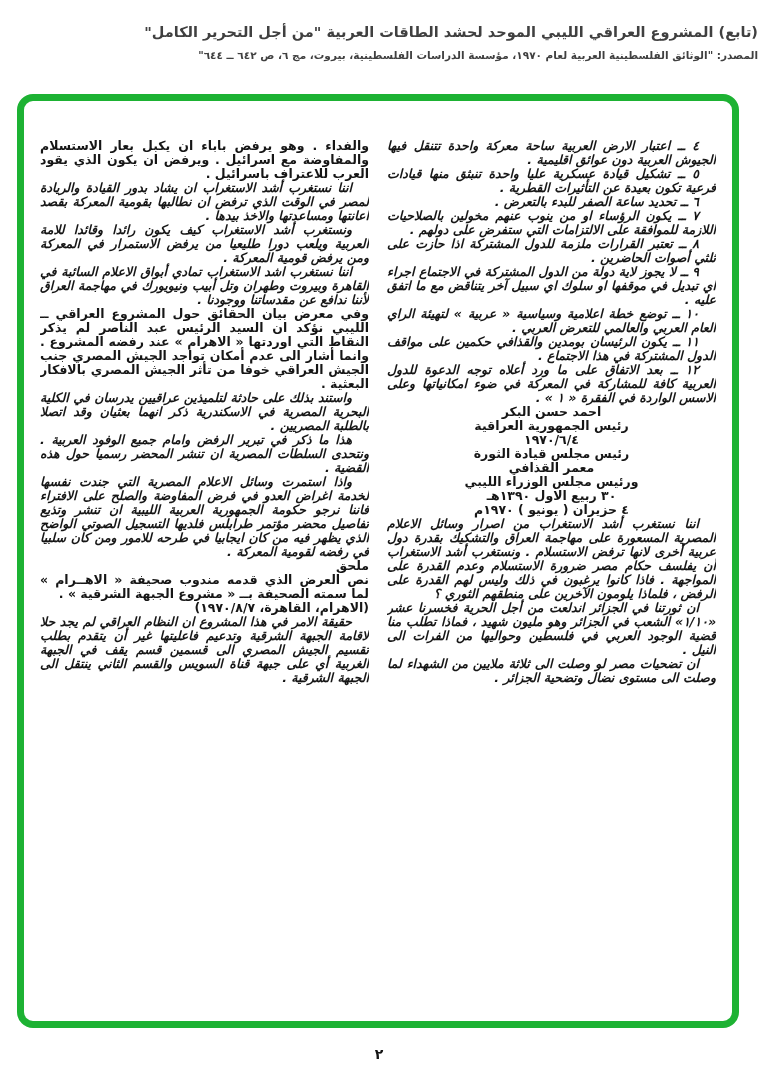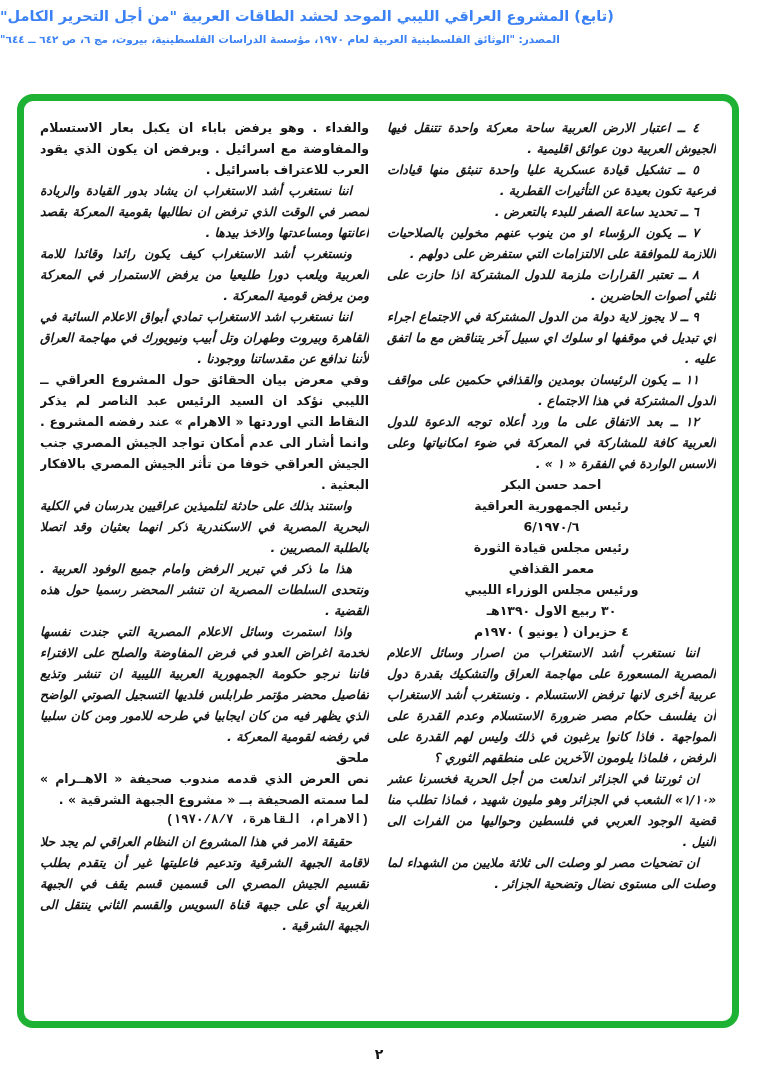--- a/index.html
+++ b/index.html
@@ -5,21 +5,21 @@
   * { margin:0; padding:0; box-sizing:border-box; }
   html,body {
     width:758px; height:1078px;
     background:#ffffff;
     font-family:"DejaVu Sans", sans-serif;
     overflow:hidden;
   }
   .page { width:758px; height:1078px; position:relative; }
 
   
-  .header { padding-top:8px; text-align:left; direction:rtl; color:#3b82f6; }
+  .header { padding-top:24px; text-align:right; direction:rtl; color:#404040; }
   .doc-title { font-size:14.5px; font-weight:bold; letter-spacing:0; }
   .doc-source { font-size:10.5px; font-weight:bold; margin-top:9px; }
 
   
   .content-box {
     position:absolute;
     left:17px; top:94px;
     width:722px; height:934px;
     border:7px solid #1db233;
     border-radius:16px;
@@ -31,29 +31,30 @@
     direction:rtl;
     display:flex;
     gap:18px;
     height:100%;
     color:#161616;
   }
   .column {
     flex:1 1 0;
     font-size:12.5px;
     font-weight:bold;
-    line-height:21px;
+    line-height:14px;
     overflow:hidden;
+    margin-top:22px;
   }
   .column p { text-align:justify; text-align-last:right; }
   .p-para  { text-indent:17px;font-style:italic; }
   .p-flush { text-indent:0; }
   .p-center{ text-align:right; text-align-last:center !important; text-indent:0; }
   .p-heading { text-indent:0; text-align:left; }
-  .p-ref   { text-indent:0; text-align:center;font-family:Liberation Mono, monospace; }
+  .p-ref   { text-indent:0; text-align:center; }
 
   
   .footer {
     position:absolute;
     left:0; right:0;
     bottom:16px;
     text-align:center;
     font-size:14px;
     font-weight:bold;
     color:#141414;
@@ -71,25 +72,26 @@
 
   <div class="content-box" style="border-color: rgb(29, 178, 51);">
     <div class="columns">
       <div class="column">
           <p class="p-para">٤ ــ اعتبار الارض العربية ساحة معركة واحدة تتنقل فيها الجيوش العربية دون عوائق اقليمية .</p>
           <p class="p-para">٥ ــ تشكيل قيادة عسكرية عليا واحدة تنبثق منها قيادات فرعية تكون بعيدة عن التأثيرات القطرية .</p>
           <p class="p-para">٦ ــ تحديد ساعة الصفر للبدء بالتعرض .</p>
           <p class="p-para">٧ ــ يكون الرؤساء او من ينوب عنهم مخولين بالصلاحيات اللازمة للموافقة على الالتزامات التي ستفرض على دولهم .</p>
           <p class="p-para">٨ ــ تعتبر القرارات ملزمة للدول المشتركة اذا حازت على ثلثي أصوات الحاضرين .</p>
           <p class="p-para">٩ ــ لا يجوز لاية دولة من الدول المشتركة في الاجتماع اجراء اي تبديل في موقفها او سلوك اي سبيل آخر يتناقض مع ما اتفق عليه .</p>
+          <p class="p-para">١٠ ــ توضع خطة اعلامية وسياسية « عربية » لتهيئة الراي العام العربي والعالمي للتعرض العربي .</p>
           <p class="p-para">١١ ــ يكون الرئيسان بومدين والقذافي حكمين على مواقف الدول المشتركة في هذا الاجتماع .</p>
           <p class="p-para">١٢ ــ بعد الاتفاق على ما ورد أعلاه توجه الدعوة للدول العربية كافة للمشاركة في المعركة في ضوء امكانياتها وعلى الاسس الواردة في الفقرة « ١ » .</p>
           <p class="p-center">احمد حسن البكر</p>
           <p class="p-center">رئيس الجمهورية العراقية</p>
-          <p class="p-center">١٩٧٠/٦/6</p>
+          <p class="p-center">١٩٧٠/٦/٤</p>
           <p class="p-center">رئيس مجلس قيادة الثورة</p>
           <p class="p-center">معمر القذافي</p>
           <p class="p-center">ورئيس مجلس الوزراء الليبي</p>
           <p class="p-center">٣٠ ربيع الاول ١٣٩٠هـ</p>
           <p class="p-center">٤ حزيران ( يونيو ) ١٩٧٠م</p>
           <p class="p-para">اننا نستغرب أشد الاستغراب من اصرار وسائل الاعلام المصرية المسعورة على مهاجمة العراق والتشكيك بقدرة دول عربية أخرى لانها ترفض الاستسلام . ونستغرب أشد الاستغراب أن يفلسف حكام مصر ضرورة الاستسلام وعدم القدرة على المواجهة . فاذا كانوا يرغبون في ذلك وليس لهم القدرة على الرفض ، فلماذا يلومون الآخرين على منطقهم الثوري ؟</p>
           <p class="p-para">ان ثورتنا في الجزائر اندلعت من أجل الحرية فخسرنا عشر «١/١٠» الشعب في الجزائر وهو مليون شهيد ، فماذا تطلب منا قضية الوجود العربي في فلسطين وحواليها من الفرات الى النيل .</p>
           <p class="p-para">ان تضحيات مصر لو وصلت الى ثلاثة ملايين من الشهداء لما وصلت الى مستوى نضال وتضحية الجزائر .</p>
         </div>
       <div class="column">

